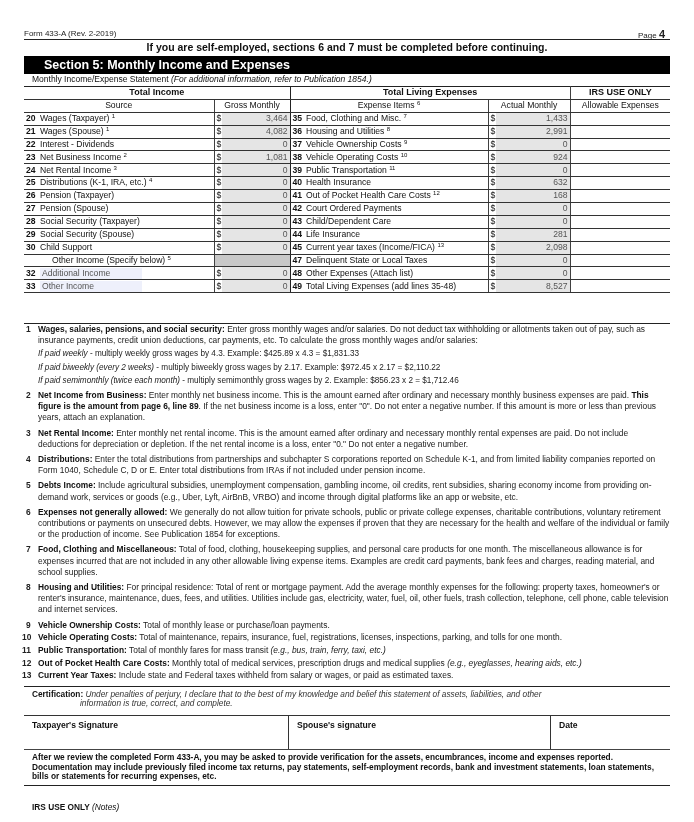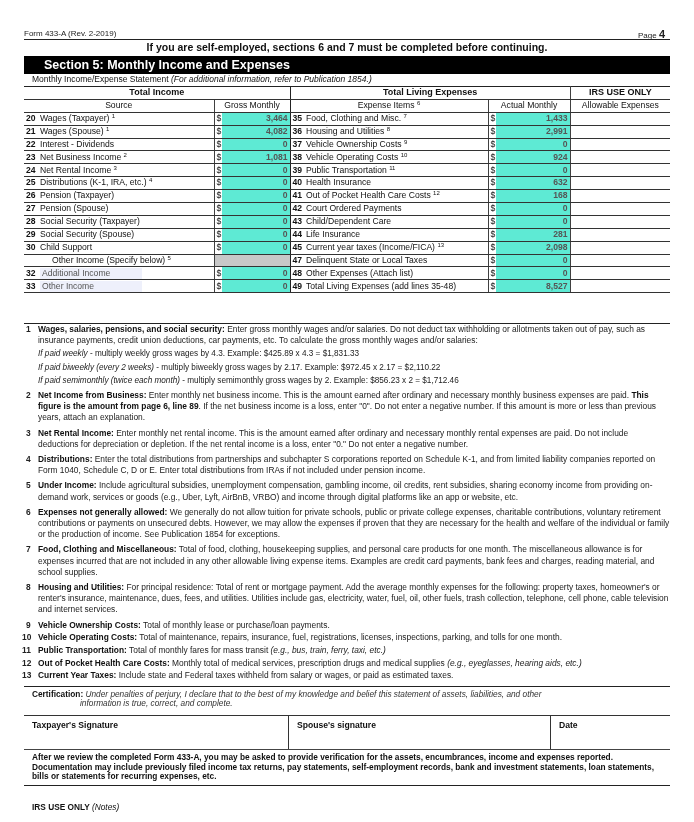--- a/index.html
+++ b/index.html
@@ -17,21 +17,21 @@
   .subtitle i { font-style: italic; }
 
   table.grid { position: absolute; top: 86px; left: 0; width: 646px; border-collapse: collapse; font-size: 8.6px; table-layout: fixed; }
   table.grid td, table.grid th { height: 11.9px; padding: 0 2px; border-bottom: 1px solid #333; white-space: nowrap; overflow: hidden; line-height: 11.5px; }
   table.grid th { font-weight: normal; text-align: center; }
   table.grid tr.top th { font-weight: bold; font-size: 9px; border-bottom: 1px solid #333; }
   .vr { border-right: 1px solid #404040; }
   .vrb { border-right: 1.5px solid #222; }
   .ln { font-weight: bold; width: 14px; padding-right: 0 !important; }
   .dol { width: 8px; }
-  .amt { background: #5eead4; text-align: right; color: #555; font-weight: bold; }
+  .amt { background: #e5e5e5; text-align: right; color: #555; }
   .shade { background: #c8c8c8; }
   .otherlbl { color: #555; background: #eef0fb; }
   sup { font-size: 6px; vertical-align: 3px; line-height: 0; }
 
   .notes { position: absolute; top: 324px; left: 0; width: 646px; font-size: 8.4px; line-height: 11.2px; color: #222; }
   .note { position: relative; padding-left: 14px; margin-bottom: 4px; }
   .note .num { position: absolute; left: 2px; top: 0; font-weight: bold; }
   .note b { color: #111; }
   .note .sub { font-size: 8.2px; margin-top: 2px; }
   .note.tight { margin-bottom: 1.5px; }
@@ -250,21 +250,21 @@
       </tbody>
   </table>
 
   <div class="rule-thick" style="top:323px;"></div>
 
   <div class="notes" id="notes">
       <div class="note"><span class="num">1</span><b>Wages, salaries, pensions, and social security:</b><span> Enter gross monthly wages and/or salaries. Do not deduct tax withholding or allotments taken out of pay, such as insurance payments, credit union deductions, car payments, etc. To calculate the gross monthly wages and/or salaries:</span><div class="sub"><i>If paid weekly</i><span> - multiply weekly gross wages by 4.3. Example: $425.89 x 4.3 = $1,831.33</span></div><div class="sub"><i>If paid biweekly (every 2 weeks)</i><span> - multiply biweekly gross wages by 2.17. Example: $972.45 x 2.17 = $2,110.22</span></div><div class="sub"><i>If paid semimonthly (twice each month)</i><span> - multiply semimonthly gross wages by 2. Example: $856.23 x 2 = $1,712.46</span></div></div>
       <div class="note"><span class="num">2</span><b>Net Income from Business:</b><span> Enter monthly net business income. This is the amount earned after ordinary and necessary monthly business expenses are paid. </span><b>This figure is the amount from page 6, line 89</b><span>. If the net business income is a loss, enter "0". Do not enter a negative number. If this amount is more or less than previous years, attach an explanation.</span></div>
       <div class="note"><span class="num">3</span><b>Net Rental Income:</b><span> Enter monthly net rental income. This is the amount earned after ordinary and necessary monthly rental expenses are paid. Do not include deductions for depreciation or depletion. If the net rental income is a loss, enter "0." Do not enter a negative number.</span></div>
       <div class="note"><span class="num">4</span><b>Distributions:</b><span> Enter the total distributions from partnerships and subchapter S corporations reported on Schedule K-1, and from limited liability companies reported on Form 1040, Schedule C, D or E. Enter total distributions from IRAs if not included under pension income.</span></div>
-      <div class="note"><span class="num">5</span><b>Under Income:</b><span> Include agricultural subsidies, unemployment compensation, gambling income, oil credits, rent subsidies, sharing economy income from providing on-demand work, services or goods (e.g., Uber, Lyft, AirBnB, VRBO) and income through digital platforms like an app or website, etc.</span></div>
+      <div class="note"><span class="num">5</span><b>Debts Income:</b><span> Include agricultural subsidies, unemployment compensation, gambling income, oil credits, rent subsidies, sharing economy income from providing on-demand work, services or goods (e.g., Uber, Lyft, AirBnB, VRBO) and income through digital platforms like an app or website, etc.</span></div>
       <div class="note"><span class="num">6</span><b>Expenses not generally allowed:</b><span> We generally do not allow tuition for private schools, public or private college expenses, charitable contributions, voluntary retirement contributions or payments on unsecured debts. However, we may allow the expenses if proven that they are necessary for the health and welfare of the individual or family or the production of income. See Publication 1854 for exceptions.</span></div>
       <div class="note"><span class="num">7</span><b>Food, Clothing and Miscellaneous:</b><span> Total of food, clothing, housekeeping supplies, and personal care products for one month. The miscellaneous allowance is for expenses incurred that are not included in any other allowable living expense items. Examples are credit card payments, bank fees and charges, reading material, and school supplies.</span></div>
       <div class="note"><span class="num">8</span><b>Housing and Utilities:</b><span> For principal residence: Total of rent or mortgage payment. Add the average monthly expenses for the following: property taxes, homeowner's or renter's insurance, maintenance, dues, fees, and utilities. Utilities include gas, electricity, water, fuel, oil, other fuels, trash collection, telephone, cell phone, cable television and internet services.</span></div>
       <div class="note tight"><span class="num">9</span><b>Vehicle Ownership Costs:</b><span> Total of monthly lease or purchase/loan payments.</span></div>
       <div class="note tight w2"><span class="num">10</span><b>Vehicle Operating Costs:</b><span> Total of maintenance, repairs, insurance, fuel, registrations, licenses, inspections, parking, and tolls for one month.</span></div>
       <div class="note tight w2"><span class="num">11</span><b>Public Transportation:</b><span> Total of monthly fares for mass transit </span><i>(e.g., bus, train, ferry, taxi, etc.)</i></div>
       <div class="note tight w2"><span class="num">12</span><b>Out of Pocket Health Care Costs:</b><span> Monthly total of medical services, prescription drugs and medical supplies </span><i>(e.g., eyeglasses, hearing aids, etc.)</i></div>
       <div class="note tight w2"><span class="num">13</span><b>Current Year Taxes:</b><span> Include state and Federal taxes withheld from salary or wages, or paid as estimated taxes.</span></div>
     </div>
 

